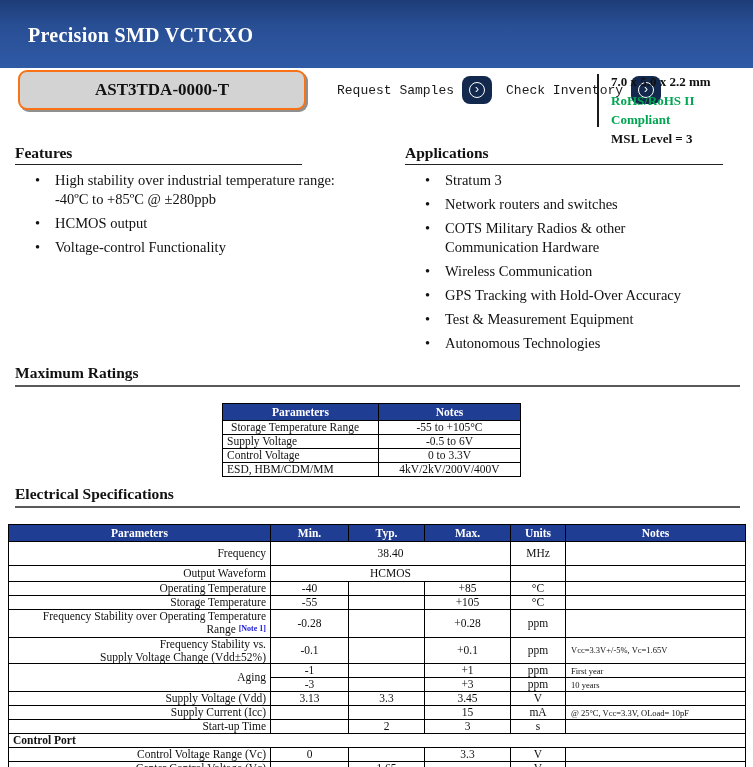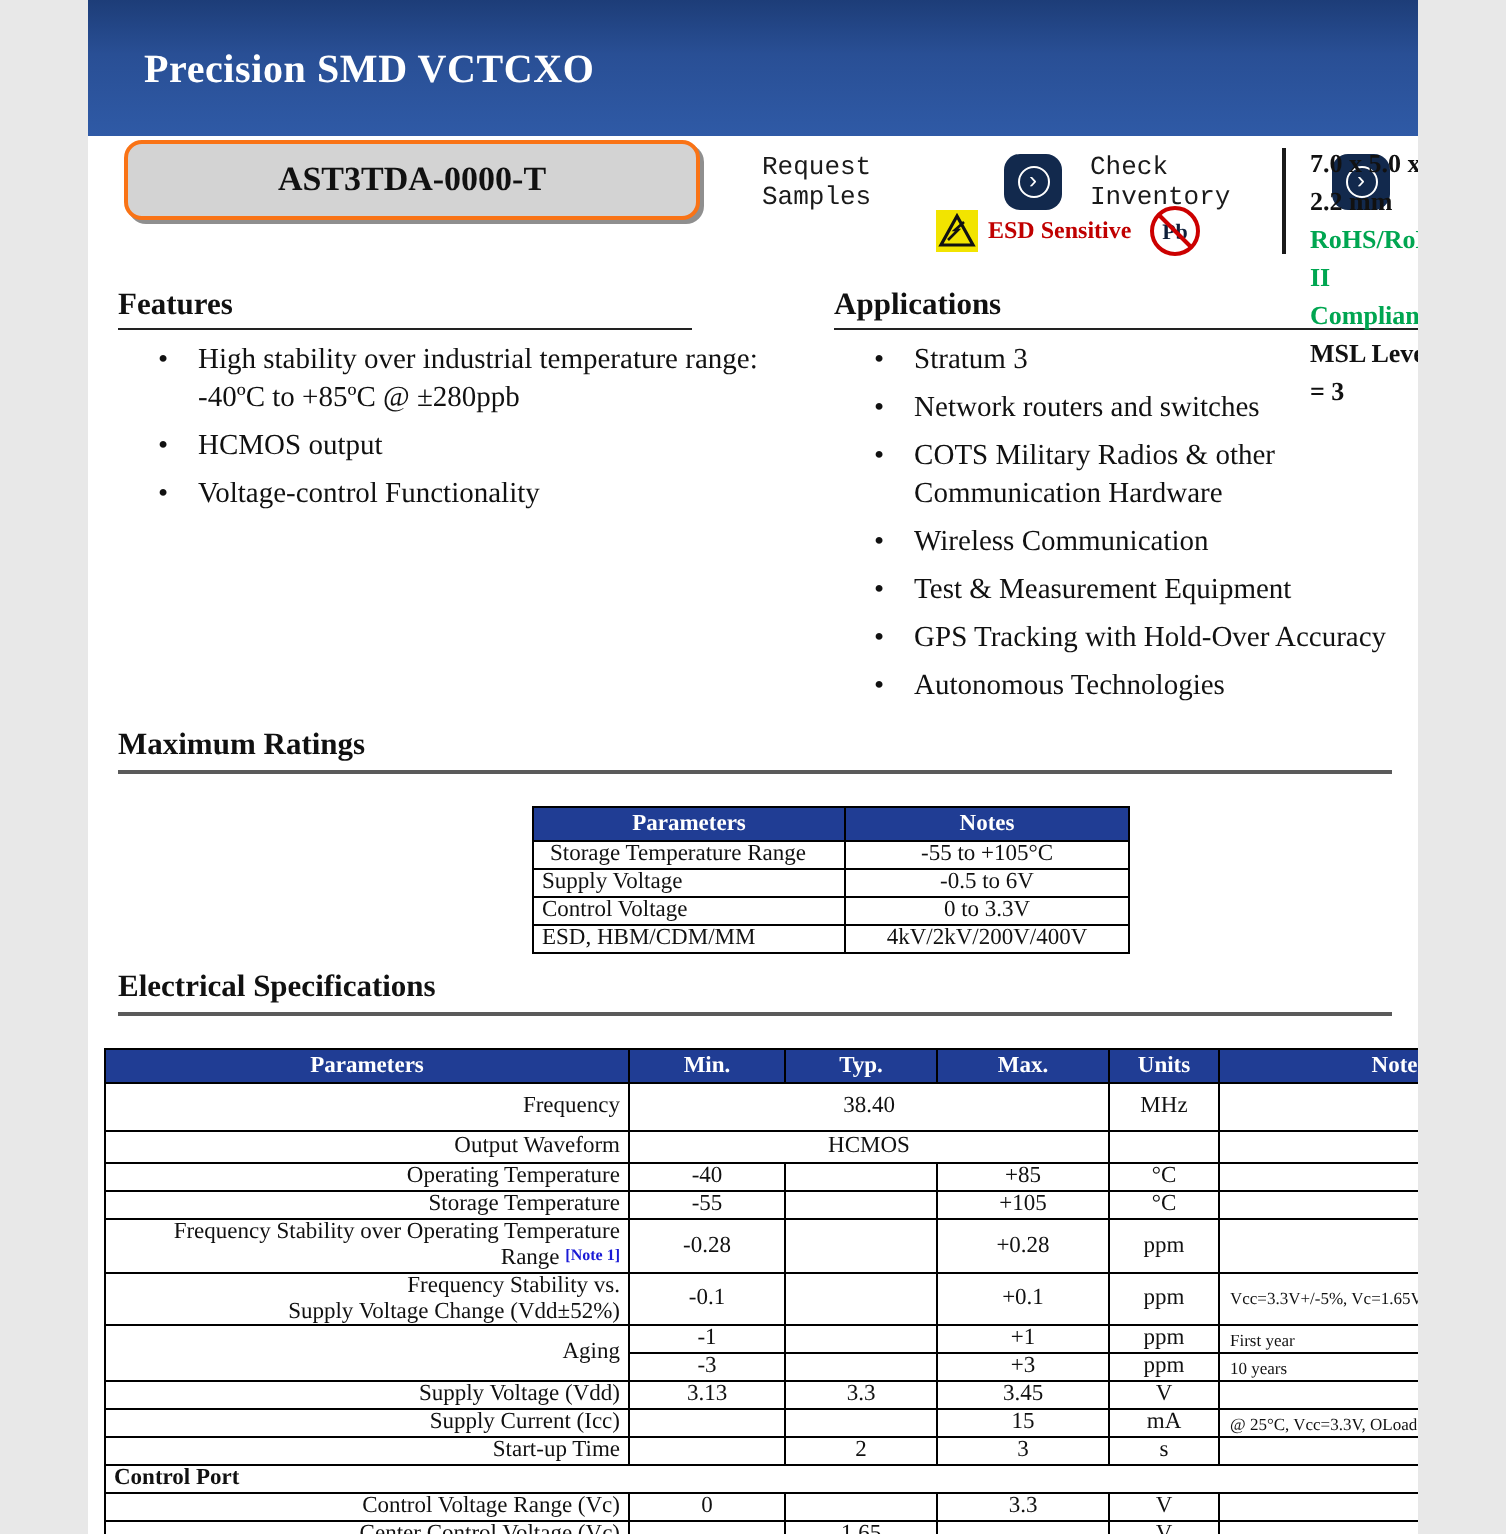--- a/index.html
+++ b/index.html
@@ -1,18 +1,18 @@
 <!DOCTYPE html>
 <html><head>
 <meta charset="utf-8">
 <style>
   * { box-sizing: border-box; margin: 0; padding: 0; }
   body { background: #e8e8e8; font-family: "Liberation Serif", serif; }
   .page {
-    position: relative; width: 665px; height: 767px;
+    position: relative; width: 753px; height: 767px;
     background: #fff; overflow: hidden; margin: 0 auto;
     color: #111;
   }
   
   .banner {
     height: 68px;
     background: linear-gradient(180deg, #1d3d78 0%, #294f95 40%, #2f5aa6 100%);
   }
   .banner h1 {
     color: #fff; font-size: 20px; font-weight: bold;
@@ -117,37 +117,20 @@
       <span class="action-label">Request Samples</span>
       <button class="nav-btn">
         <span class="ring">›</span>
       </button>
       <span class="action-label">Check Inventory</span>
       <button class="nav-btn">
         <span class="ring">›</span>
       </button>
     </div>
 
-    <div class="esd-cluster">
-      <span class="esd-icon">
-        <svg width="21" height="21" viewBox="0 0 21 21">
-          <rect x="0" y="0" width="21" height="21" fill="#f2e400"></rect>
-          <path d="M10.5 3 L18.5 17.5 L2.5 17.5 Z" fill="none" stroke="#111" stroke-width="1.6"></path>
-          <path d="M6 15 L11 10 L9.5 10 L14 6" fill="none" stroke="#111" stroke-width="1.3"></path>
-        </svg>
-      </span>
-      <span class="esd-label">ESD Sensitive</span>
-      <span class="pb-icon">
-        <svg width="27" height="27" viewBox="0 0 27 27">
-          <circle cx="13.5" cy="13.5" r="11.5" fill="none" stroke="#cc0000" stroke-width="2"></circle>
-          <text x="13.5" y="17.5" text-anchor="middle" font-size="11" font-weight="bold" font-family="Liberation Serif, serif" fill="#10203a">Pb</text>
-          <line x1="5.5" y1="5.5" x2="21.5" y2="21.5" stroke="#cc0000" stroke-width="2"></line>
-        </svg>
-      </span>
-    </div>
 
     <div class="vdivider"></div>
 
     <div class="info">
       <div>7.0 x 5.0 x 2.2 mm</div>
       <div class="green">RoHS/RoHS II Compliant</div>
       <div>MSL Level = 3</div>
     </div>
   </div>
 
@@ -160,22 +143,22 @@
         <li>Voltage-control Functionality</li>
       </ul>
     </section>
     <section class="col-right">
       <h2 class="col-head">Applications</h2>
       <ul class="bullets">
         <li>Stratum 3</li>
         <li>Network routers and switches</li>
         <li style="max-width:310px">COTS Military Radios &amp; other Communication Hardware</li>
         <li>Wireless Communication</li>
+        <li>GPS Tracking with Hold-Over Accuracy</li>
         <li>Test &amp; Measurement Equipment</li>
-        <li>GPS Tracking with Hold-Over Accuracy</li>
         <li>Autonomous Technologies</li>
       </ul>
     </section>
   </div>
 
   <section class="ruled-section mr-section">
     <h2 class="ruled-head">Maximum Ratings</h2>
     <table class="max-table">
       <colgroup>
           <col style="width:156px">

